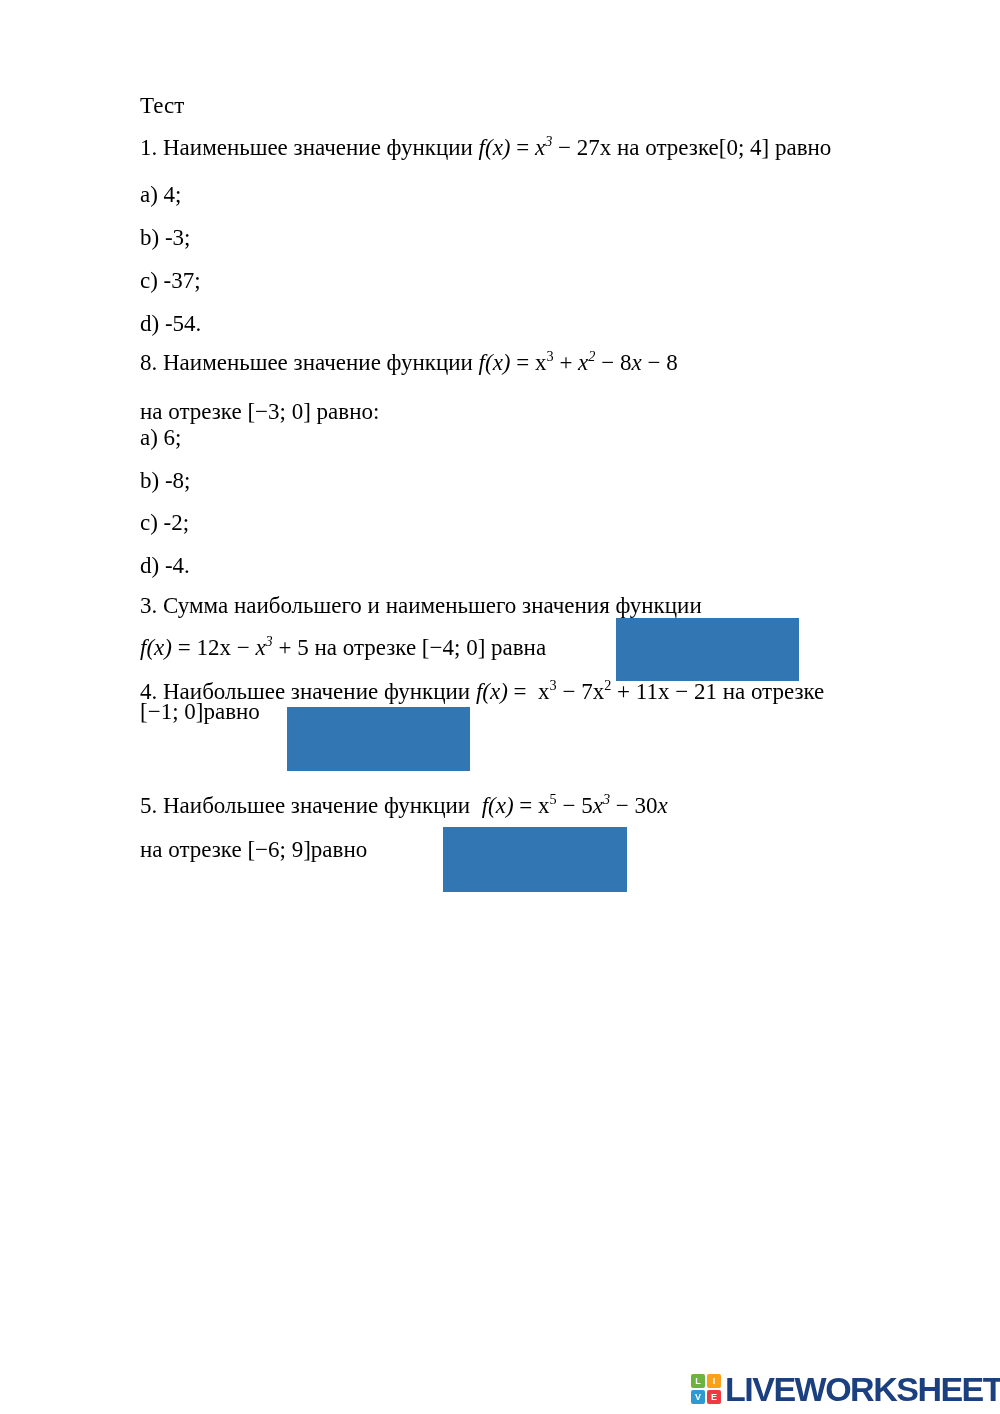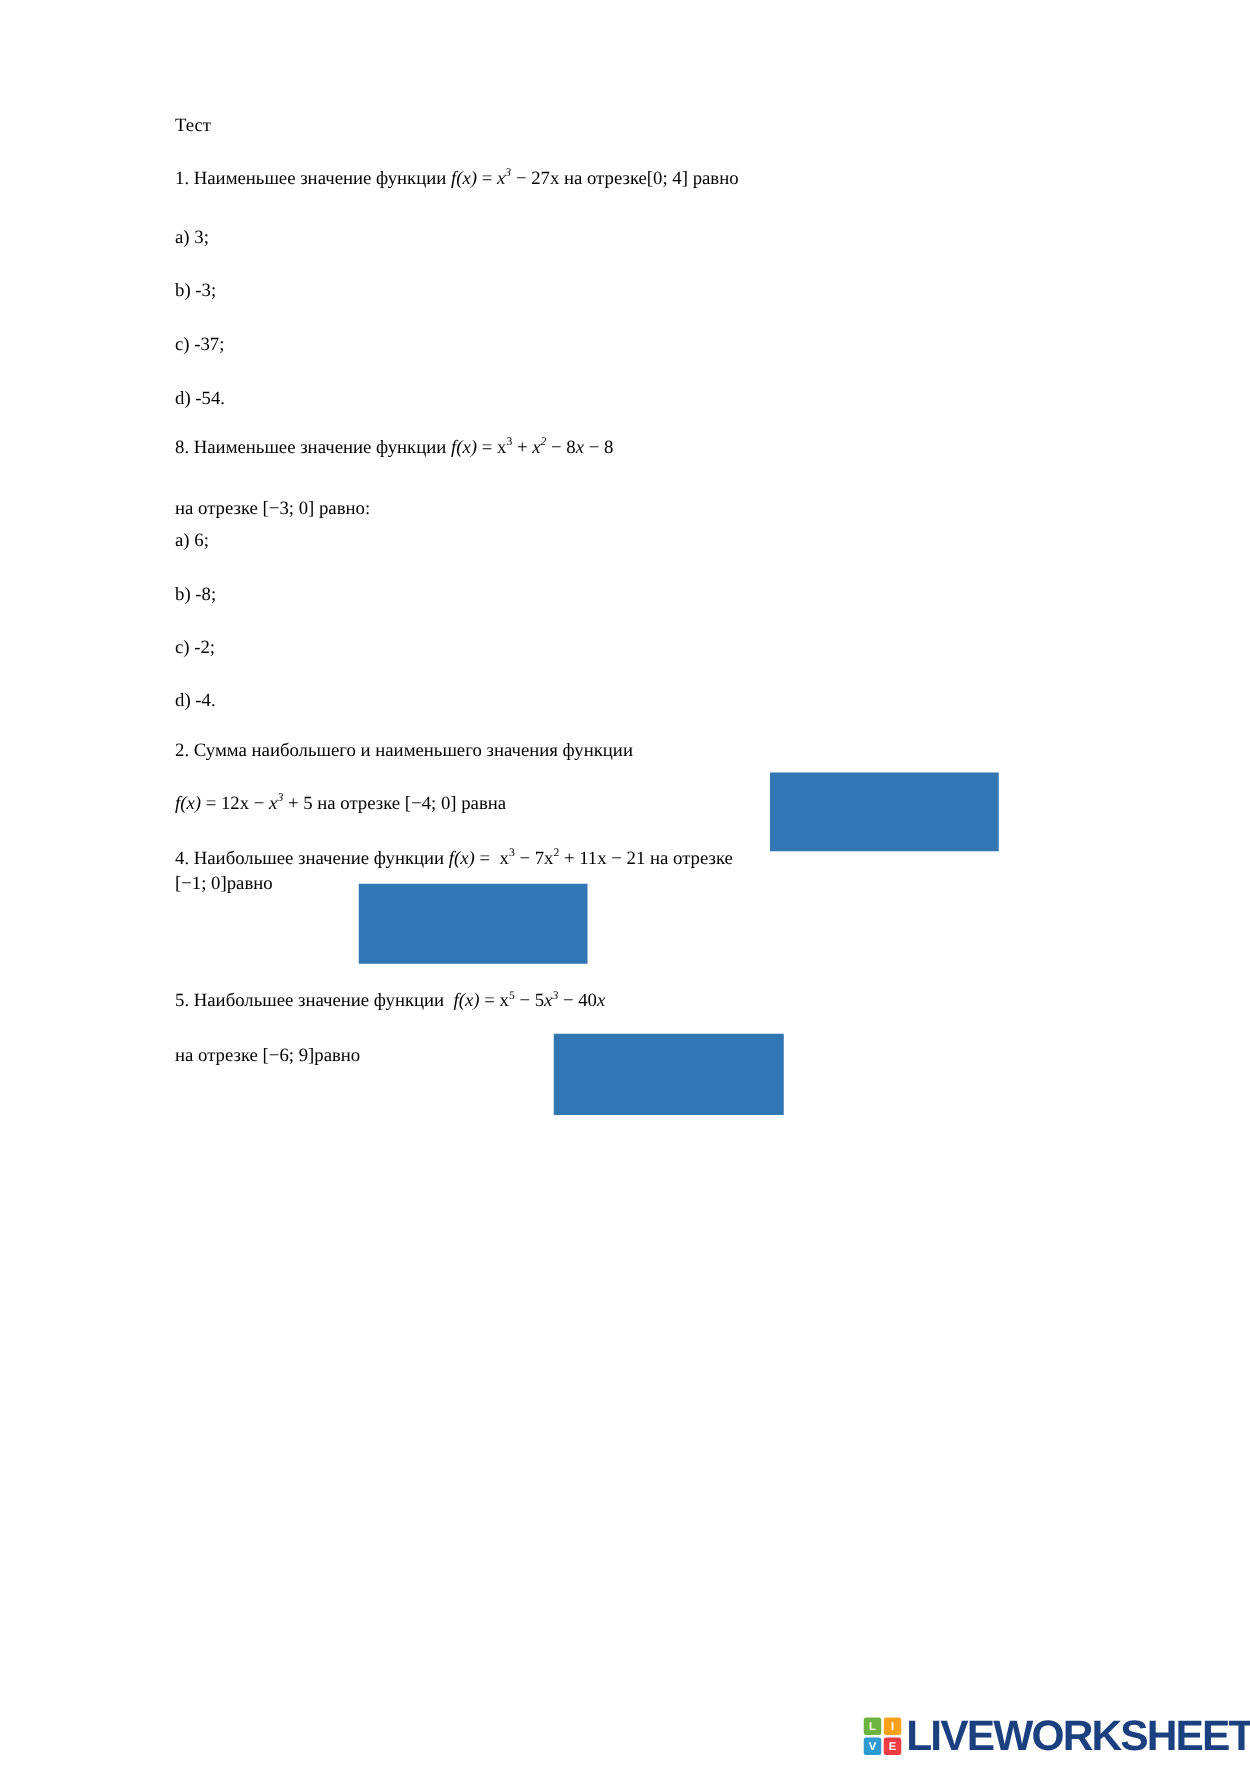--- a/index.html
+++ b/index.html
@@ -8,21 +8,21 @@
     position: relative;
     width: 1000px;
     height: 1414px;
     font-family: "Liberation Serif", serif;
     color: #000000;
     overflow: hidden;
   }
   .t {
     position: absolute;
     left: 140px;
-    font-size: 15px;
+    font-size: 23px;
     line-height: 1.2;
     white-space: pre;
     color: var(--text, #000);
   }
   .t sup {
     font-size: 0.62em;
     line-height: 0;
     vertical-align: super;
   }
   .answer-box {
@@ -65,41 +65,41 @@
     color: var(--logo-text, #1b4080);
     line-height: 1;
   }
 </style>
 </head>
 <body>
 
 <div class="t" style="top:92px">Тест</div>
 
 <div class="t" style="top:134px"><span>1. Наименьшее значение функции </span><span style="font-style: italic;">f(x)</span><span> = </span><span style="font-style: italic;">x</span><sup style="font-style: italic;">3</sup><span> − 27x на отрезке[0; 4] равно</span></div>
-<div class="t" style="top:181px">a) 3;</div>
+<div class="t" style="top:181px">a) 4;</div>
 <div class="t" style="top:224px">b) -3;</div>
 <div class="t" style="top:267px">c) -37;</div>
 <div class="t" style="top:310px">d) -54.</div>
 
 <div class="t" style="top:349px"><span>8. Наименьшее значение функции </span><span style="font-style: italic;">f(x)</span><span> = x</span><sup>3</sup><span> + </span><span style="font-style: italic;">x</span><sup style="font-style: italic;">2</sup><span> − 8</span><span style="font-style: italic;">x</span><span> − 8</span></div>
 <div class="t" style="top:398px">на отрезке [−3; 0] равно:</div>
 <div class="t" style="top:424px">a) 6;</div>
 <div class="t" style="top:467px">b) -8;</div>
 <div class="t" style="top:509px">c) -2;</div>
 <div class="t" style="top:552px">d) -4.</div>
 
-<div class="t" style="top:592px">2. Сумма наибольшего и наименьшего значения функции</div>
+<div class="t" style="top:592px">3. Сумма наибольшего и наименьшего значения функции</div>
 <div class="t" style="top:634px"><span style="font-style: italic;">f(x)</span><span> = 12x − </span><span style="font-style: italic;">x</span><sup style="font-style: italic;">3</sup><span> + 5 на отрезке [−4; 0] равна</span></div>
 <div class="answer-box" style="left:616px; top:618px; width:183px; height:63px"></div>
 
 <div class="t" style="top:678px"><span>4. Наибольшее значение функции </span><span style="font-style: italic;">f(x)</span><span> =  x</span><sup>3</sup><span> − 7x</span><sup>2</sup><span> + 11x − 21 на отрезке</span></div>
 <div class="t" style="top:698px">[−1; 0]равно</div>
 <div class="answer-box" style="left:287px; top:707px; width:183px; height:64px"></div>
 
-<div class="t" style="top:792px"><span>5. Наибольшее значение функции  </span><span style="font-style: italic;">f(x)</span><span> = x</span><sup>5</sup><span> − 5</span><span style="font-style: italic;">x</span><sup style="font-style: italic;">3</sup><span> − 40</span><span style="font-style: italic;">x</span></div>
+<div class="t" style="top:792px"><span>5. Наибольшее значение функции  </span><span style="font-style: italic;">f(x)</span><span> = x</span><sup>5</sup><span> − 5</span><span style="font-style: italic;">x</span><sup style="font-style: italic;">3</sup><span> − 30</span><span style="font-style: italic;">x</span></div>
 <div class="t" style="top:836px">на отрезке [−6; 9]равно</div>
 <div class="answer-box" style="left:443px; top:827px; width:184px; height:65px"></div>
 
 <div class="logo">
   <div class="logo-grid">
     <span class="logo-tile" style="background: rgb(108, 179, 63);">L</span>
     <span class="logo-tile" style="background: rgb(249, 161, 27);">I</span>
     <span class="logo-tile" style="background: rgb(45, 154, 210);">V</span>
     <span class="logo-tile" style="background: rgb(237, 59, 67);">E</span>
   </div>

